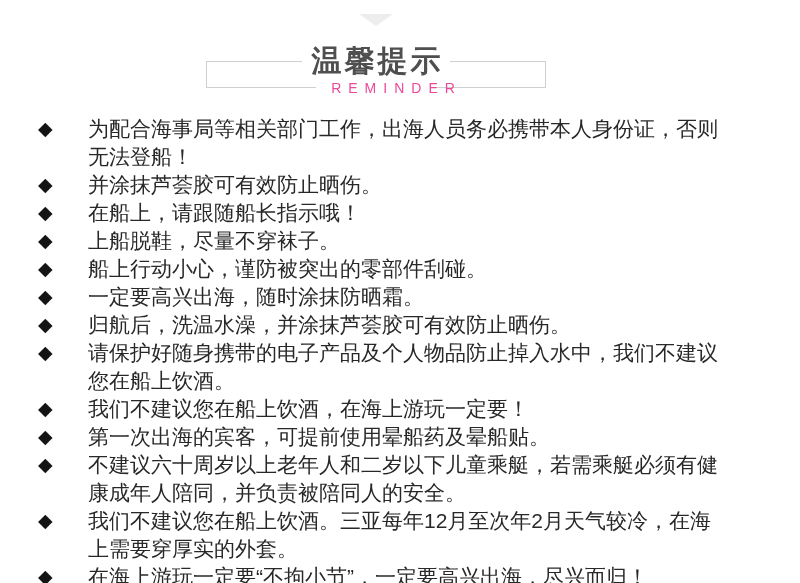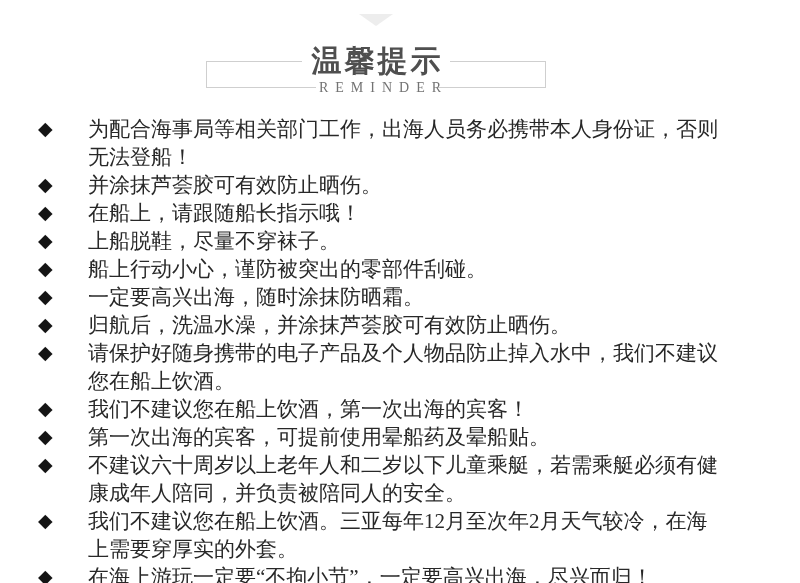--- a/index.html
+++ b/index.html
@@ -1,36 +1,36 @@
 <!DOCTYPE html>
 <html><head>
 <meta charset="utf-8">
 <style>
   html,body{margin:0;padding:0;background:#ffffff;}
   .page{
     position:relative;width:752px;height:583px;background:#ffffff;overflow:hidden;
-    font-family:Liberation Serif, serif;
+    font-family:Liberation Sans, sans-serif;
   }
   
   .triangle-down{
     position:absolute;top:14px;left:50%;transform:translateX(-50%);
     width:0;height:0;
     border-left:17px solid transparent;border-right:17px solid transparent;
     border-top:12px solid #ededed;
   }
   
   .header{position:absolute;top:0;left:0;width:100%;height:106px;}
   .header-title{
     position:absolute;top:45px;left:0;width:100%;text-align:center;
     font-size:30px;line-height:32px;font-weight:bold;color:#4f4f4f;
     letter-spacing:3px;text-indent:3px;
   }
   .header-subtitle{
-    position:absolute;top:81px;left:4px;width:100%;text-align:center;
-    font-size:14px;line-height:14px;color:#737373;
+    position:absolute;top:81px;left:17px;width:100%;text-align:center;
+    font-size:14px;line-height:14px;color:#ec4899;
     letter-spacing:7px;text-indent:7px;
   }
   
   .header-frame{
     position:absolute;top:61px;left:50%;transform:translateX(-50%);
     width:340px;height:27px;
   }
   .frame-line{position:absolute;background:#cfcfcf;}
   .frame-line.tl{left:0;top:0;width:96px;height:1px;}
   .frame-line.bl{left:0;bottom:0;width:110px;height:1px;}
@@ -109,21 +109,21 @@
       <span class="notice-text">归航后，洗温水澡，并涂抹芦荟胶可有效防止晒伤。</span>
     </li>
 
     <li class="notice-item">
       <span class="diamond-bullet">◆</span>
       <span class="notice-text">请保护好随身携带的电子产品及个人物品防止掉入水中，我们不建议您在船上饮酒。</span>
     </li>
 
     <li class="notice-item">
       <span class="diamond-bullet">◆</span>
-      <span class="notice-text">我们不建议您在船上饮酒，第一次出海的宾客！</span>
+      <span class="notice-text">我们不建议您在船上饮酒，在海上游玩一定要！</span>
     </li>
 
     <li class="notice-item">
       <span class="diamond-bullet">◆</span>
       <span class="notice-text">第一次出海的宾客，可提前使用晕船药及晕船贴。</span>
     </li>
 
     <li class="notice-item">
       <span class="diamond-bullet">◆</span>
       <span class="notice-text">不建议六十周岁以上老年人和二岁以下儿童乘艇，若需乘艇必须有健康成年人陪同，并负责被陪同人的安全。</span>

